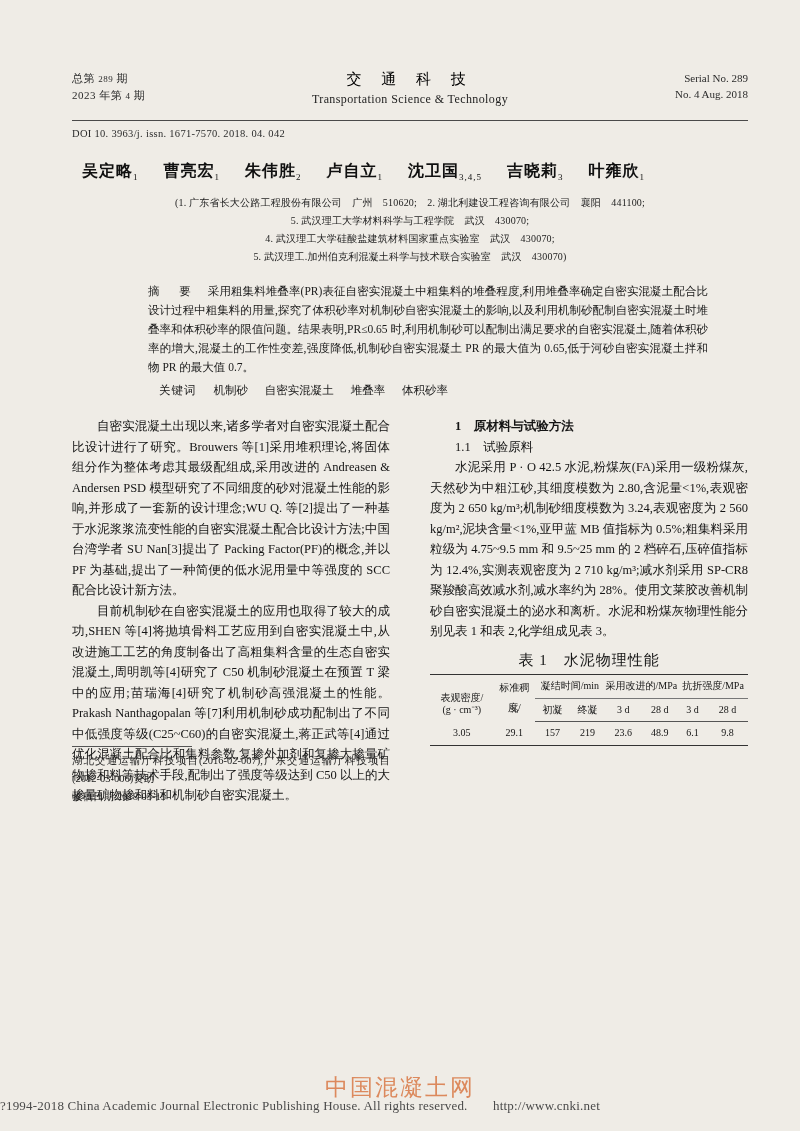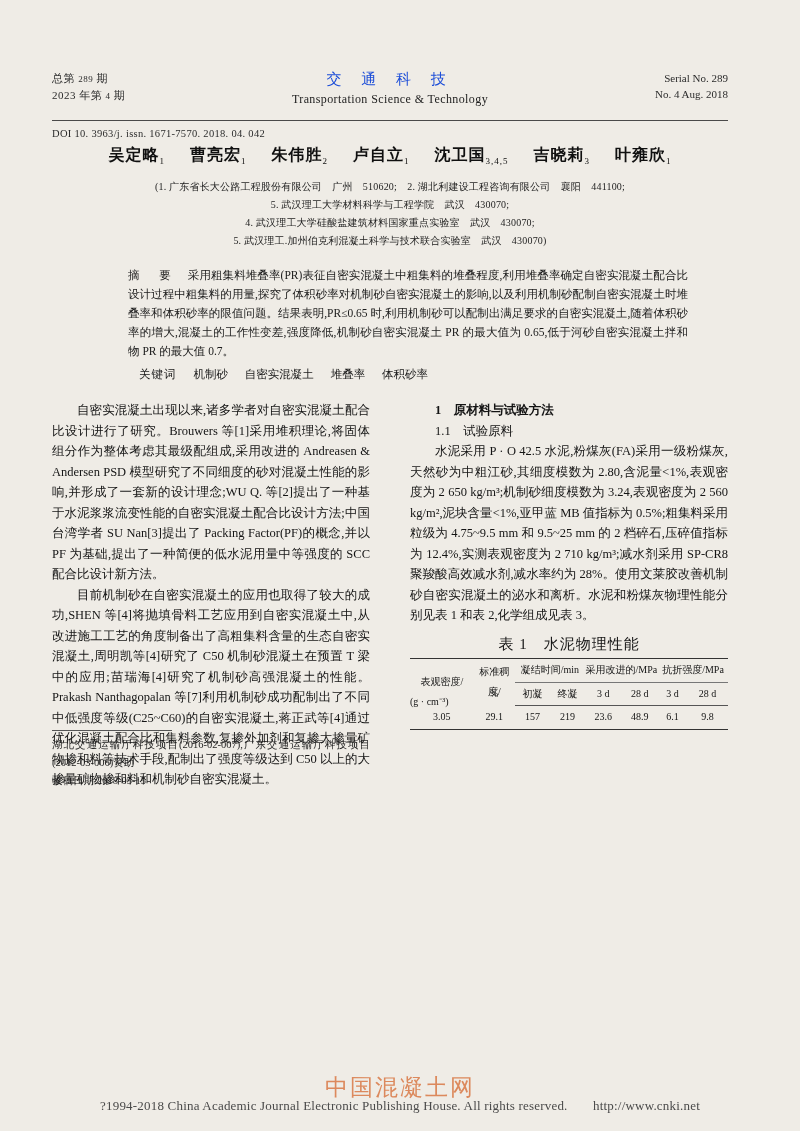--- a/index.html
+++ b/index.html
@@ -18,21 +18,21 @@
     overflow: hidden;
   }
   .paper {
     position: absolute;
     left: 0; top: 0;
     width: 800px; height: 1131px;
     background: #efece6;
   }
   .content {
     position: absolute;
-    left: 52px;
+    left: 72px;
     top: 62px;
     width: 676px;
     height: 1000px;
   }
   
   .runhead {
     position: relative;
     height: 56px;
   }
   .rh-left {
@@ -45,21 +45,21 @@
   }
   .rh-left .num { font-size: 9px; }
   .rh-center {
     position: absolute;
     left: 0; right: 0; top: 8px;
     text-align: center;
   }
   .rh-center .cn {
     font-size: 15px;
     letter-spacing: 8px;
-    color: #1d4ed8;
+    color: #000000;
   }
   .rh-center .en {
     font-size: 12px;
     margin-top: 3px;
     color: #1d1d1d;
     letter-spacing: 0.4px;
   }
   .rh-right {
     position: absolute;
     right: 0; top: 8px;
@@ -82,22 +82,21 @@
   .title {
     text-align: center;
     font-size: 24px;
     font-weight: bold;
     letter-spacing: 2px;
     margin-top: 24px;
     color: #101010;
   }
   .title .star { font-size: 14px; font-weight: normal; vertical-align: super; }
   .authors {
-    text-align: center;
-    margin-top: 6px;
+    margin-top: 22px;
     font-size: 16px;
     font-weight: bold;
     color: #101010;
     letter-spacing: 1px;
   }
   .authors .au { margin: 0 10px; white-space: nowrap; }
   .authors sub { font-size: 9px; font-weight: normal; }
   .affil {
     margin-top: 12px;
     font-size: 10px;
@@ -195,21 +194,20 @@
     color: #d8743f;
     opacity: 0.82;
     letter-spacing: 2px;
     white-space: nowrap;
     font-family: "Liberation Sans", sans-serif;
   }
   .footer {
     position: absolute;
     left: 0; right: 0;
     top: 1098px;
-    text-align: center;
     font-size: 13px;
     color: #4a4a4a;
     letter-spacing: 0.2px;
     font-family: "Liberation Serif", serif;
   }
   .footer .url { margin-left: 22px; }
 </style>
 </head>
 <body>
 
@@ -318,21 +316,21 @@
             <td class="bot">219</td>
             <td class="bot">23.6</td>
             <td class="bot">48.9</td>
             <td class="bot">6.1</td>
             <td class="bot">9.8</td>
           </tr>
         </tbody>
           </table>
 
         <div style="position:relative;width:318px;height:0">
-          <div style="position:absolute;left:0;top:-46px;width:20%;text-align:left;font-size:10px;margin-top:8px;">(g · cm⁻³)</div>
+          <div style="position:absolute;left:0;top:-46px;width:20%;text-align:center;font-size:10px;">(g · cm⁻³)</div>
           <div style="position:absolute;left:20%;top:-46px;width:13%;text-align:center;font-size:10px;">%</div>
         </div>
       </div>
     </div>
   </div>
 
   <div class="watermark">中国混凝土网</div>
 
   <div class="footer">
     <span>?1994-2018 China Academic Journal Electronic Publishing House. All rights reserved.</span>

